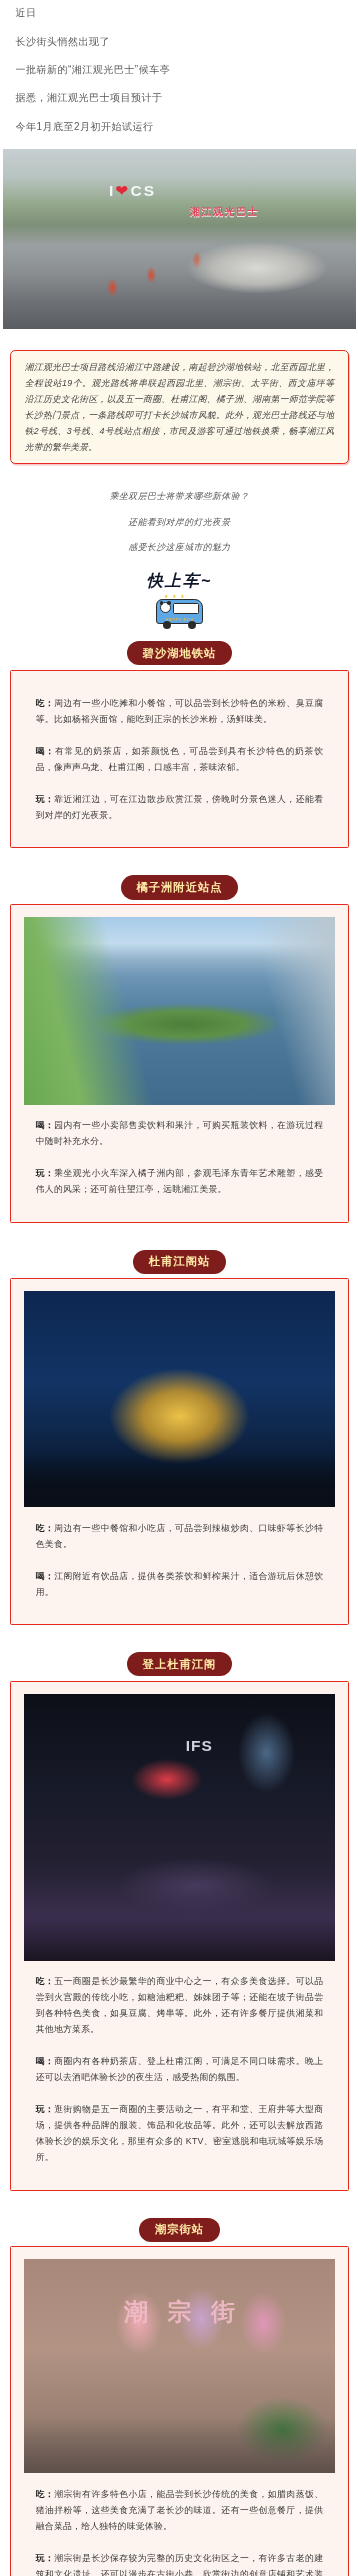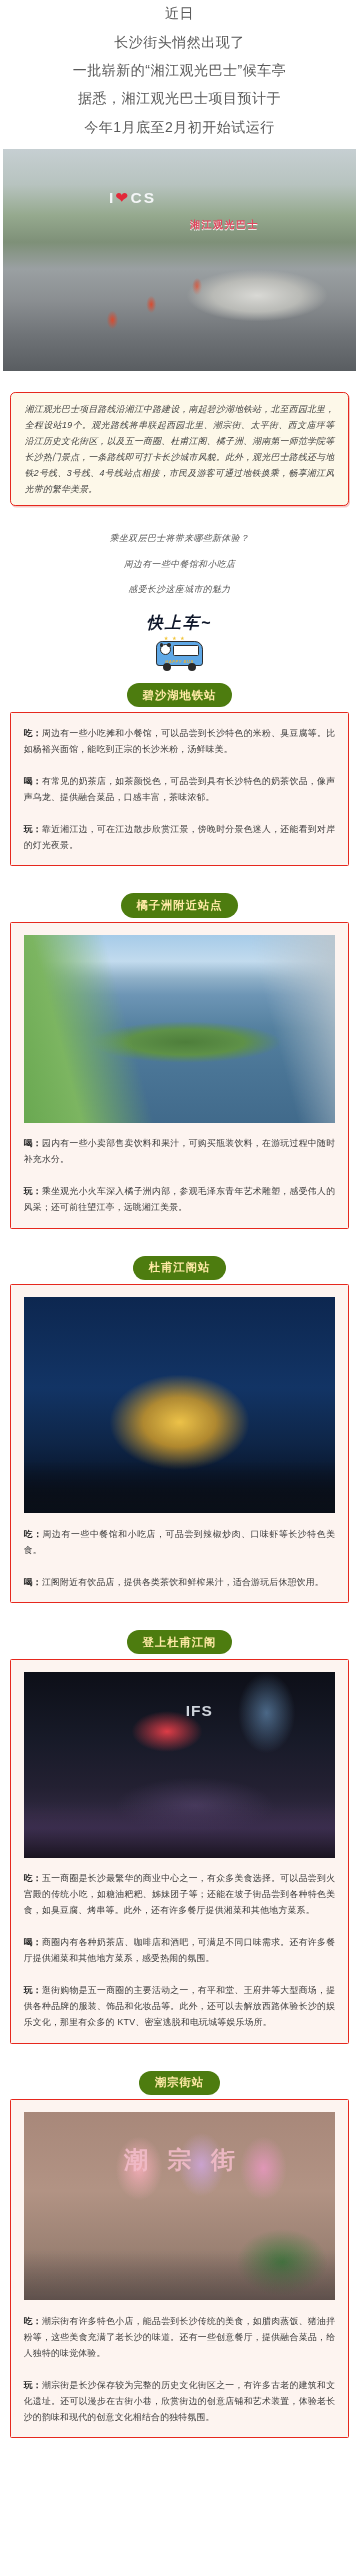--- a/index.html
+++ b/index.html
@@ -8,33 +8,32 @@
     font-family:"Liberation Sans","DejaVu Sans",sans-serif;
     color:#3c3c3c;
     -webkit-font-smoothing:antialiased;
   }
   .page{width:359px;overflow:hidden;background:#fff;}
 
   
   .header-block{padding-top:7.2px;}
   .hline{
     margin:0 15.5px 16px;
-    text-align:center;
-    font-size:14px;
+    font-size:10px;
     line-height:12.4px;
     color:#595959;
     letter-spacing:0.5px;
   }
 
   
   .photo{position:relative;overflow:hidden;}
   .photo .overlay{position:absolute;font-weight:700;white-space:nowrap;}
 
   .ph-hero{
-    height:222px;margin:7.2px 3.1px 0;
+    height:180px;margin:7.2px 3.1px 0;
     background:
       radial-gradient(ellipse 98px 36px at 72% 66%, #d9d9d5 0%, #b9bab6 45%, rgba(0,0,0,0) 72%),
       radial-gradient(ellipse 8.2px 13.4px at 31% 77%, #d94a2e 0%, rgba(0,0,0,0) 70%),
       radial-gradient(ellipse 7.2px 12.4px at 42% 70%, #d94a2e 0%, rgba(0,0,0,0) 70%),
       radial-gradient(ellipse 7.2px 12.4px at 55% 62%, #d94a2e 0%, rgba(0,0,0,0) 70%),
       linear-gradient(180deg,#c6cfd2 0%,#b7c3bf 16%,#95a98e 30%,#7e9078 42%,#9aa0a2 54%,#8b8f92 68%,#6f7377 84%,#595d61 100%);
   }
   .ph-hero .overlay{top:31%;left:53%;color:#e0485e;font-size:10px;letter-spacing:1.5px;text-shadow:0 0.5px 0 #fff;}
   .shelter-sign{position:absolute;top:18%;left:30%;font-size:15.5px;font-weight:700;color:#f4f6f7;letter-spacing:2.1px;}
   .shelter-sign .heart{color:#e2293a;}
@@ -50,32 +49,32 @@
 
   .ph-dufu{
     height:216px;
     background:
       linear-gradient(0deg,#0a0f18 0%,rgba(10,15,24,.85) 9%,rgba(0,0,0,0) 24%),
       radial-gradient(ellipse 113px 77px at 50% 58%, rgba(248,202,72,.95) 0%, rgba(215,160,40,.8) 32%, rgba(0,0,0,0) 62%),
       linear-gradient(180deg,#0d2750 0%,#123465 42%,#0e2547 68%,#081326 88%,#060b14 100%);
   }
 
   .ph-ifs{
-    height:186px;
+    height:267px;
     background:
       linear-gradient(0deg,#1a1420 0%,rgba(62,46,82,.65) 16%,rgba(0,0,0,0) 30%),
       radial-gradient(ellipse 57px 33px at 46% 32%, rgba(232,62,72,.95) 0%, rgba(0,0,0,0) 62%),
       radial-gradient(ellipse 44px 62px at 78% 22%, rgba(130,185,235,.5) 0%, rgba(0,0,0,0) 65%),
       radial-gradient(ellipse 113px 41px at 55% 72%, rgba(95,75,120,.55) 0%, rgba(0,0,0,0) 70%),
       linear-gradient(180deg,#0d0f18 0%,#171a28 36%,#232032 62%,#322a42 80%,#3d3450 100%);
   }
   .ph-ifs .overlay{top:16%;left:52%;color:#cfd4dc;font-size:15.5px;letter-spacing:1px;}
 
   .ph-chaozong{
-    height:188px;
+    height:214px;
     background:
       linear-gradient(0deg,rgba(70,60,60,.55) 0%,rgba(0,0,0,0) 26%),
       radial-gradient(ellipse 36px 49px at 37% 30%, rgba(242,172,182,.95) 0%, rgba(0,0,0,0) 65%),
       radial-gradient(ellipse 36px 49px at 57% 28%, rgba(205,165,215,.9) 0%, rgba(0,0,0,0) 65%),
       radial-gradient(ellipse 36px 49px at 77% 30%, rgba(232,152,192,.85) 0%, rgba(0,0,0,0) 65%),
       radial-gradient(ellipse 67px 49px at 83% 80%, rgba(58,118,58,.9) 0%, rgba(0,0,0,0) 68%),
       linear-gradient(180deg,#a8887a 0%,#b29384 42%,#9c8274 72%,#7d695f 100%);
   }
   .ph-chaozong .overlay{top:17%;width:100%;text-align:center;color:#f2bcc9;font-size:24px;letter-spacing:19.6px;text-indent:19.6px;opacity:.9;}
 
@@ -128,42 +127,42 @@
   .bus-caption{position:absolute;left:0;right:0;bottom:1px;text-align:center;font-size:4.1px;font-weight:700;color:#e8b23a;letter-spacing:0.5px;}
   .wheel{position:absolute;bottom:1px;width:8.2px;height:8.2px;background:#2b2b2b;border-radius:50%;}
   .wheel.w1{left:10.3px;} .wheel.w2{right:10.3px;}
 
   
   .pill{
     display:block;
     width:fit-content;
     margin:27px auto 4.1px;
     padding:4.6px 15.5px;
-    background:#4d7c0f;
+    background:#7f1d1d;
     color:#ffeaa6;
     font-size:11.3px;
     font-weight:700;
     letter-spacing:1px;
     border:none;
     border-radius:14px;
     cursor:pointer;
   }
   .pill.first{margin-top:11.3px;}
 
   
   .card{
     margin:0 10.3px;
     border:1px solid #e6281e;
     border-radius:1.5px;
     background:#fdf4f0;
     padding:12.4px 12.4px;
   }
   .card .photo{margin-bottom:12.4px;}
   .item{
-    margin:0;
+    margin:12px;
     font-size:8.8px;
     line-height:16px;
     color:#383838;
     text-align:justify;
     letter-spacing:0.3px;
   }
   .item + .item{margin-top:16px;}
   .item .lbl{font-weight:700;color:#262626;}
 </style>
 </head>
@@ -183,39 +182,39 @@
     <span class="shelter-sign"><span>I</span><span class="heart">❤</span><span>CS</span></span>
     <span class="overlay">湘江观光巴士</span>
   </div>
 
   <div class="intro-card">
     <p>湘江观光巴士项目路线沿湘江中路建设，南起碧沙湖地铁站，北至西园北里，全程设站19个。观光路线将串联起西园北里、潮宗街、太平街、西文庙坪等沿江历史文化街区，以及五一商圈、杜甫江阁、橘子洲、湖南第一师范学院等长沙热门景点，一条路线即可打卡长沙城市风貌。此外，观光巴士路线还与地铁2号线、3号线、4号线站点相接，市民及游客可通过地铁换乘，畅享湘江风光带的繁华美景。</p>
   </div>
 
   <div class="teaser-block">
     <p class="tline">乘坐双层巴士将带来哪些新体验？</p>
-    <p class="tline">周边有一些中餐馆和小吃店</p>
+    <p class="tline">还能看到对岸的灯光夜景</p>
     <p class="tline">感受长沙这座城市的魅力</p>
     <p class="cta">快上车~</p>
     <div class="bus">
       <span class="stars">★ ★ ★</span>
       <div class="bus-body">
         <div class="bus-driver"></div>
         <div class="bus-windows"></div>
         <div class="bus-caption">HAPPY BUS</div>
       </div>
       <div class="wheel w1"></div>
       <div class="wheel w2"></div>
     </div>
   </div>
 
   <button class="pill first">碧沙湖地铁站</button>
   <div class="card">
     <p class="item"><strong class="lbl">吃：</strong><span>周边有一些小吃摊和小餐馆，可以品尝到长沙特色的米粉、臭豆腐等。比如杨裕兴面馆，能吃到正宗的长沙米粉，汤鲜味美。</span></p>
-    <p class="item"><strong class="lbl">喝：</strong><span>有常见的奶茶店，如茶颜悦色，可品尝到具有长沙特色的奶茶饮品，像声声乌龙、提供融合菜品，口感丰富，茶味浓郁。</span></p>
+    <p class="item"><strong class="lbl">喝：</strong><span>有常见的奶茶店，如茶颜悦色，可品尝到具有长沙特色的奶茶饮品，像声声乌龙、杜甫江阁，口感丰富，茶味浓郁。</span></p>
     <p class="item"><strong class="lbl">玩：</strong><span>靠近湘江边，可在江边散步欣赏江景，傍晚时分景色迷人，还能看到对岸的灯光夜景。</span></p>
   </div>
 
   <button class="pill">橘子洲附近站点</button>
   <div class="card">
     <div class="photo ph-juzizhou"></div>
     <p class="item"><strong class="lbl">喝：</strong><span>园内有一些小卖部售卖饮料和果汁，可购买瓶装饮料，在游玩过程中随时补充水分。</span></p>
     <p class="item"><strong class="lbl">玩：</strong><span>乘坐观光小火车深入橘子洲内部，参观毛泽东青年艺术雕塑，感受伟人的风采；还可前往望江亭，远眺湘江美景。</span></p>
   </div>
 
@@ -225,21 +224,21 @@
     <p class="item"><strong class="lbl">吃：</strong><span>周边有一些中餐馆和小吃店，可品尝到辣椒炒肉、口味虾等长沙特色美食。</span></p>
     <p class="item"><strong class="lbl">喝：</strong><span>江阁附近有饮品店，提供各类茶饮和鲜榨果汁，适合游玩后休憩饮用。</span></p>
   </div>
 
   <button class="pill">登上杜甫江阁</button>
   <div class="card">
     <div class="photo ph-ifs">
       <span class="overlay">IFS</span>
     </div>
     <p class="item"><strong class="lbl">吃：</strong><span>五一商圈是长沙最繁华的商业中心之一，有众多美食选择。可以品尝到火宫殿的传统小吃，如糖油粑粑、姊妹团子等；还能在坡子街品尝到各种特色美食，如臭豆腐、烤串等。此外，还有许多餐厅提供湘菜和其他地方菜系。</span></p>
-    <p class="item"><strong class="lbl">喝：</strong><span>商圈内有各种奶茶店、咖啡店和酒吧，可满足不同口味需求。还有许多餐厅提供湘菜和其他地方菜系，感受热闹的氛围。</span></p>
+    <p class="item"><strong class="lbl">喝：</strong><span>商圈内有各种奶茶店、登上杜甫江阁，可满足不同口味需求。晚上还可以去酒吧体验长沙的夜生活，感受热闹的氛围。</span></p>
     <p class="item"><strong class="lbl">玩：</strong><span>逛街购物是五一商圈的主要活动之一，有平和堂、王府井等大型商场，提供各种品牌的服装、饰品和化妆品等。此外，还可以去解放西路体验长沙的娱乐文化，那里有众多的 KTV、密室逃脱和电玩城等娱乐场所。</span></p>
   </div>
 
   <button class="pill">潮宗街站</button>
   <div class="card">
     <div class="photo ph-chaozong">
       <span class="overlay">潮宗街</span>
     </div>
     <p class="item"><strong class="lbl">吃：</strong><span>潮宗街有许多特色小店，能品尝到长沙传统的美食，如腊肉蒸饭、猪油拌粉等，这些美食充满了老长沙的味道。还有一些创意餐厅，提供融合菜品，给人独特的味觉体验。</span></p>
     <p class="item"><strong class="lbl">玩：</strong><span>潮宗街是长沙保存较为完整的历史文化街区之一，有许多古老的建筑和文化遗址。还可以漫步在古街小巷，欣赏街边的创意店铺和艺术装置，体验老长沙的韵味和现代的创意文化相结合的独特氛围。</span></p>

